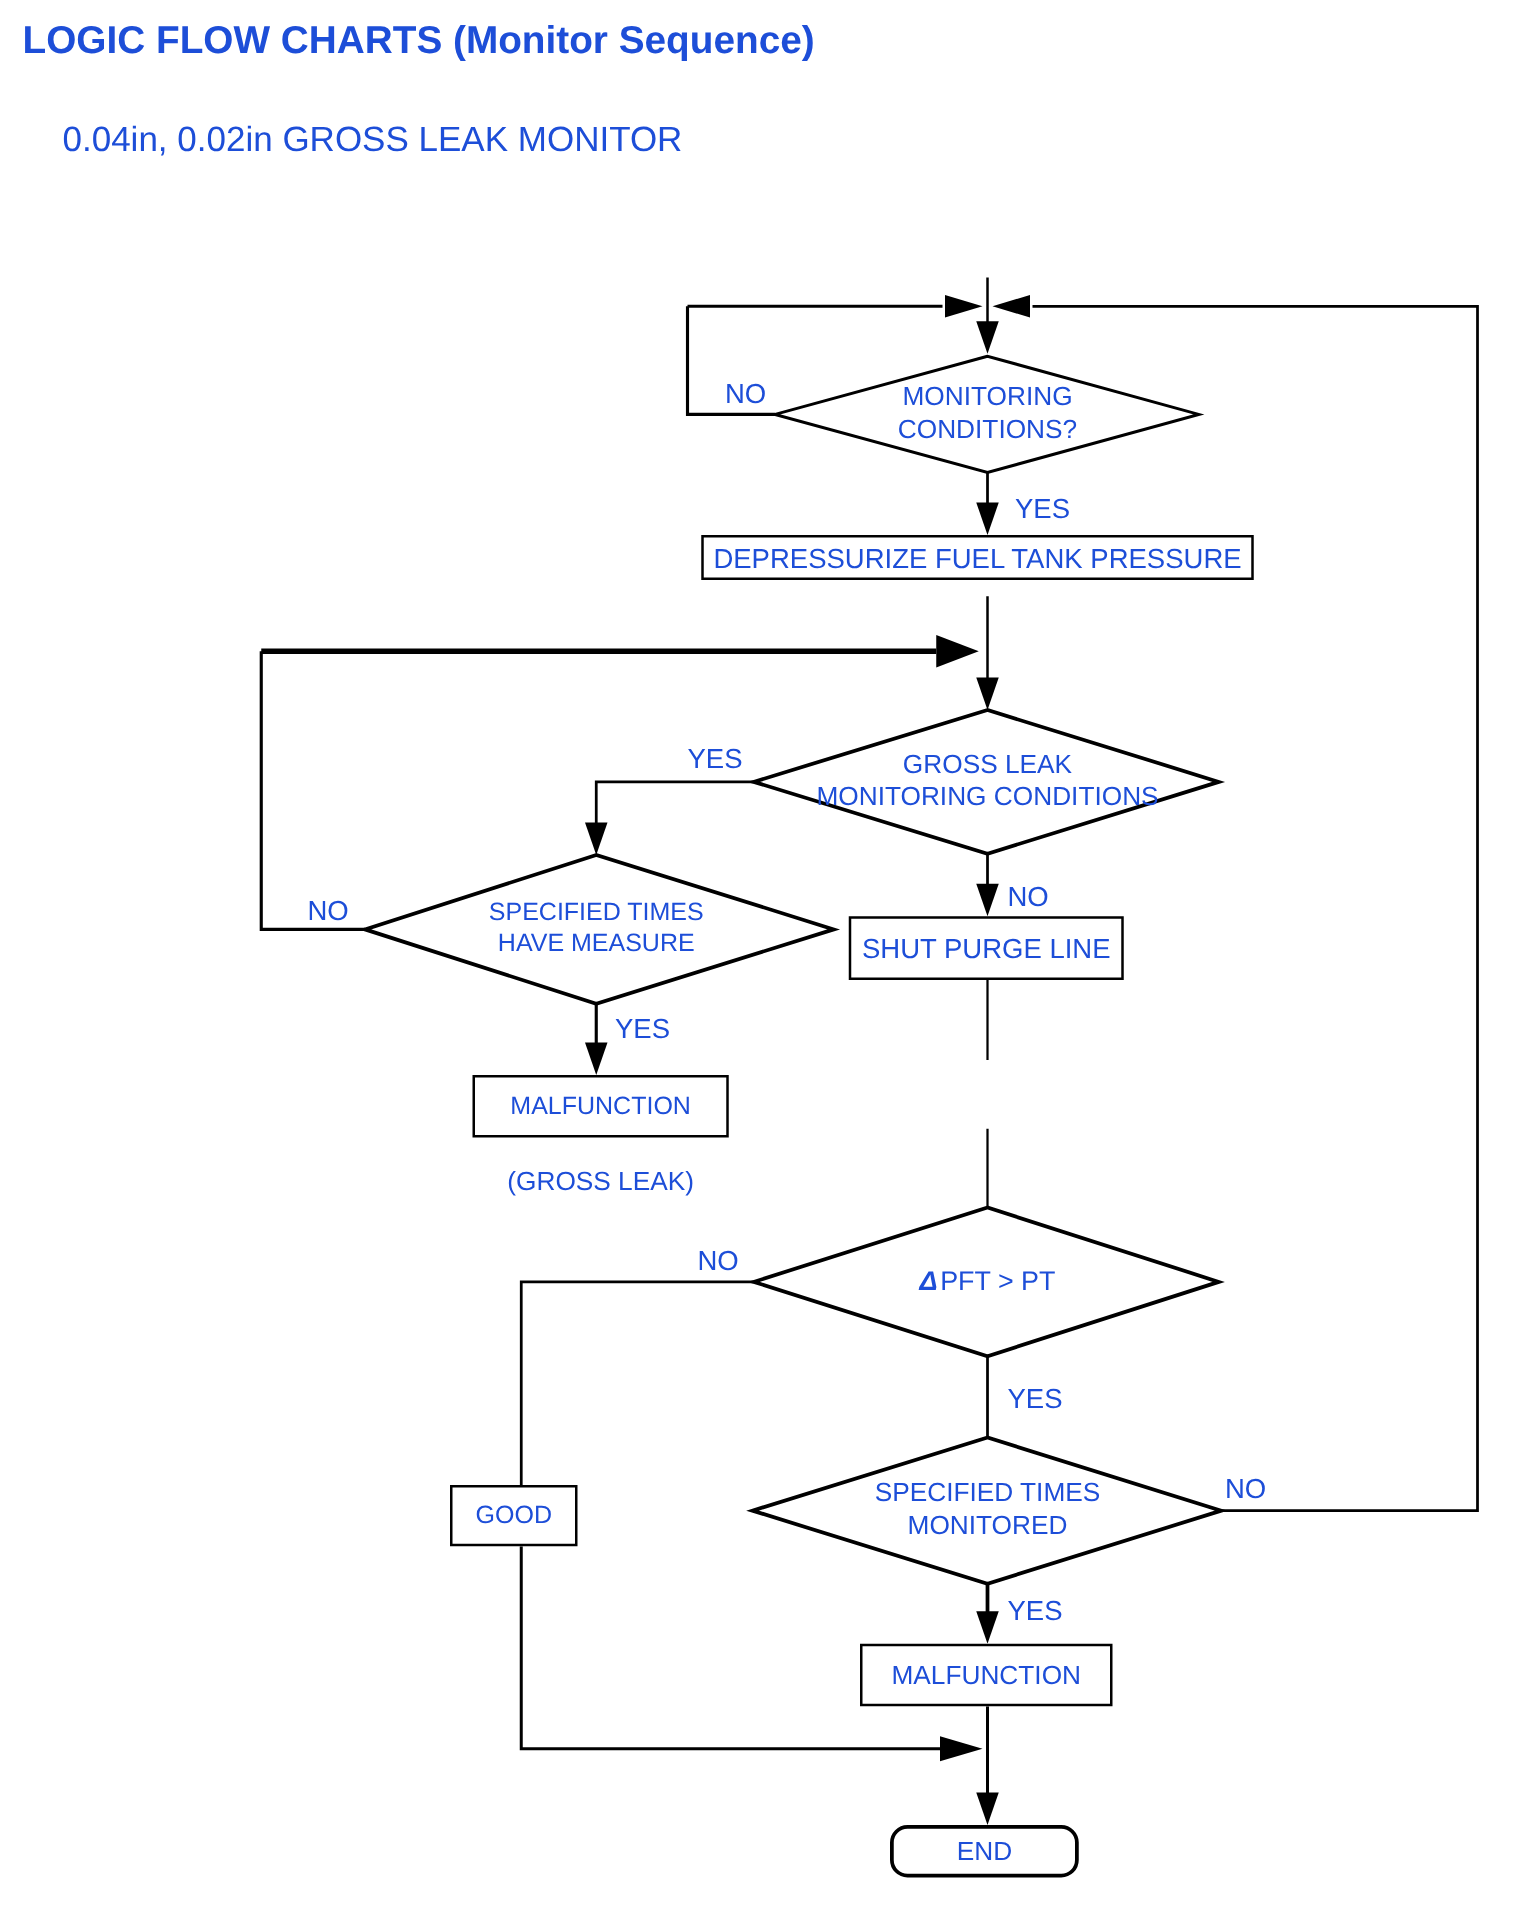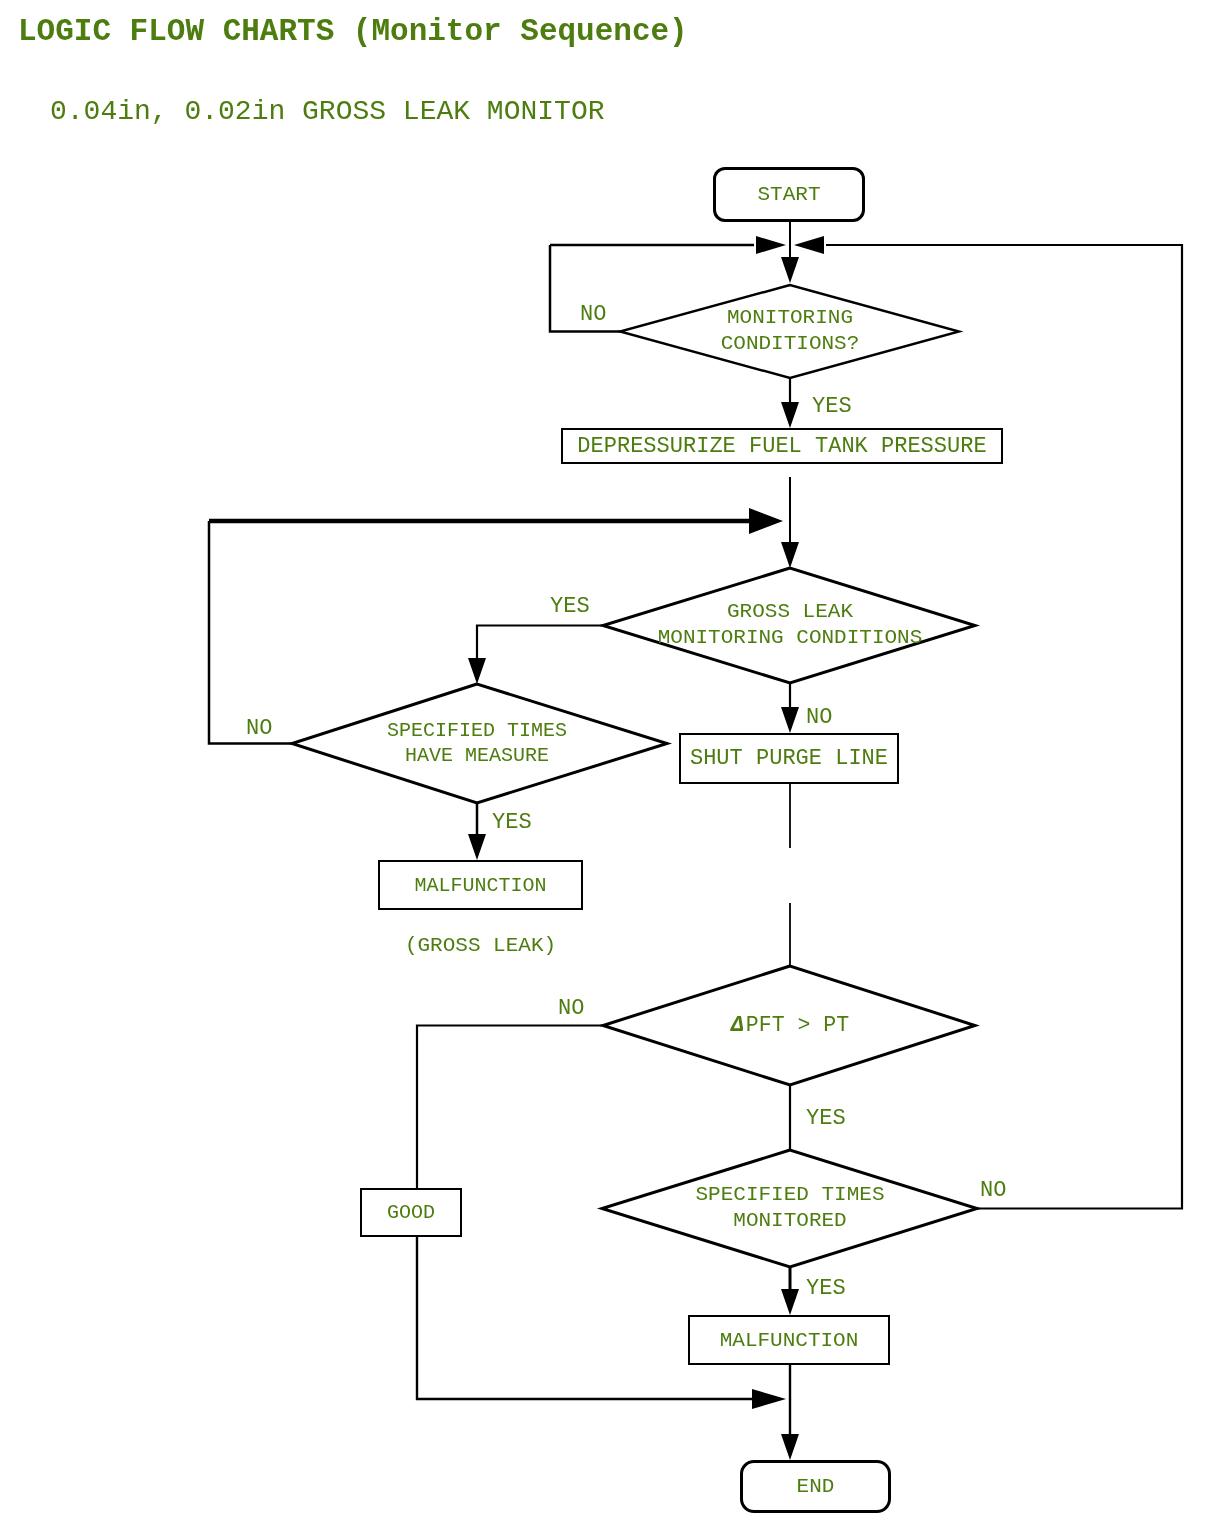--- a/index.html
+++ b/index.html
@@ -1,18 +1,18 @@
 <!DOCTYPE html>
 <html><head>
 <meta charset="utf-8">
 <style>
   html,body{margin:0;padding:0;background:#ffffff;}
   #stage{
     position:relative;width:1216px;height:1532px;background:#ffffff;
-    font-family:Liberation Mono, monospace;color:#4d7c0f;overflow:hidden;
+    font-family:Liberation Sans, sans-serif;color:#1d4ed8;overflow:hidden;
   }
   #stage svg.flow{position:absolute;left:0;top:0;z-index:1;}
   .title{position:absolute;left:18px;top:14px;font-size:31px;font-weight:700;letter-spacing:0px;z-index:2;}
   .subtitle{position:absolute;left:50px;top:96px;font-size:28px;z-index:2;}
   .box{
     position:absolute;background:#fff;border:2px solid #000;box-sizing:border-box;
     display:flex;align-items:center;justify-content:center;text-align:center;
     font-size:21px;line-height:25px;z-index:2;
   }
   .rounded{border-radius:12px;border-width:3px;}
@@ -88,35 +88,34 @@
       <polygon points="749,508 749,534 783,521"></polygon>
       <polygon points="468,658 486,658 477,684"></polygon>
       <polygon points="781,707 799,707 790,733"></polygon>
       <polygon points="468,834 486,834 477,860"></polygon>
       <polygon points="781,1289 799,1289 790,1315"></polygon>
       <polygon points="752,1389 752,1409 786,1399"></polygon>
       <polygon points="781,1434 799,1434 790,1460"></polygon>
     </g>
   </svg>
 
-  <div class="box rounded" style="left:713px;top:167px;width:152px;height:55px;">START</div>
 
   <div class="box" style="left:561px;top:428px;width:442px;height:36px;font-size:22px;">DEPRESSURIZE FUEL TANK PRESSURE</div>
 
   <div class="box" style="left:679px;top:733px;width:220px;height:51px;font-size:22px;">SHUT PURGE LINE</div>
 
 
   <div class="box" style="left:378px;top:860px;width:205px;height:50px;font-size:20px;">MALFUNCTION</div>
   <div class="caption" style="left:378px;top:912px;width:205px;">(GROSS LEAK)</div>
 
   <div class="box" style="left:360px;top:1188px;width:102px;height:49px;font-size:20px;border-width:2.5px;">GOOD</div>
 
   <div class="box" style="left:688px;top:1315px;width:202px;height:50px;">MALFUNCTION</div>
 
-  <div class="box rounded" style="left:740px;top:1460px;width:151px;height:53px;border-radius:14px;">END</div>
+  <div class="box rounded" style="left:712px;top:1460px;width:151px;height:42px;border-radius:14px;">END</div>
 
   <div class="dtext" style="left:640px;top:305px;width:300px;">
     <span>MONITORING</span>
     <span>CONDITIONS?</span>
   </div>
 
   <div class="dtext" style="left:640px;top:599px;width:300px;">
     <span>GROSS LEAK</span>
     <span>MONITORING CONDITIONS</span>
   </div>

